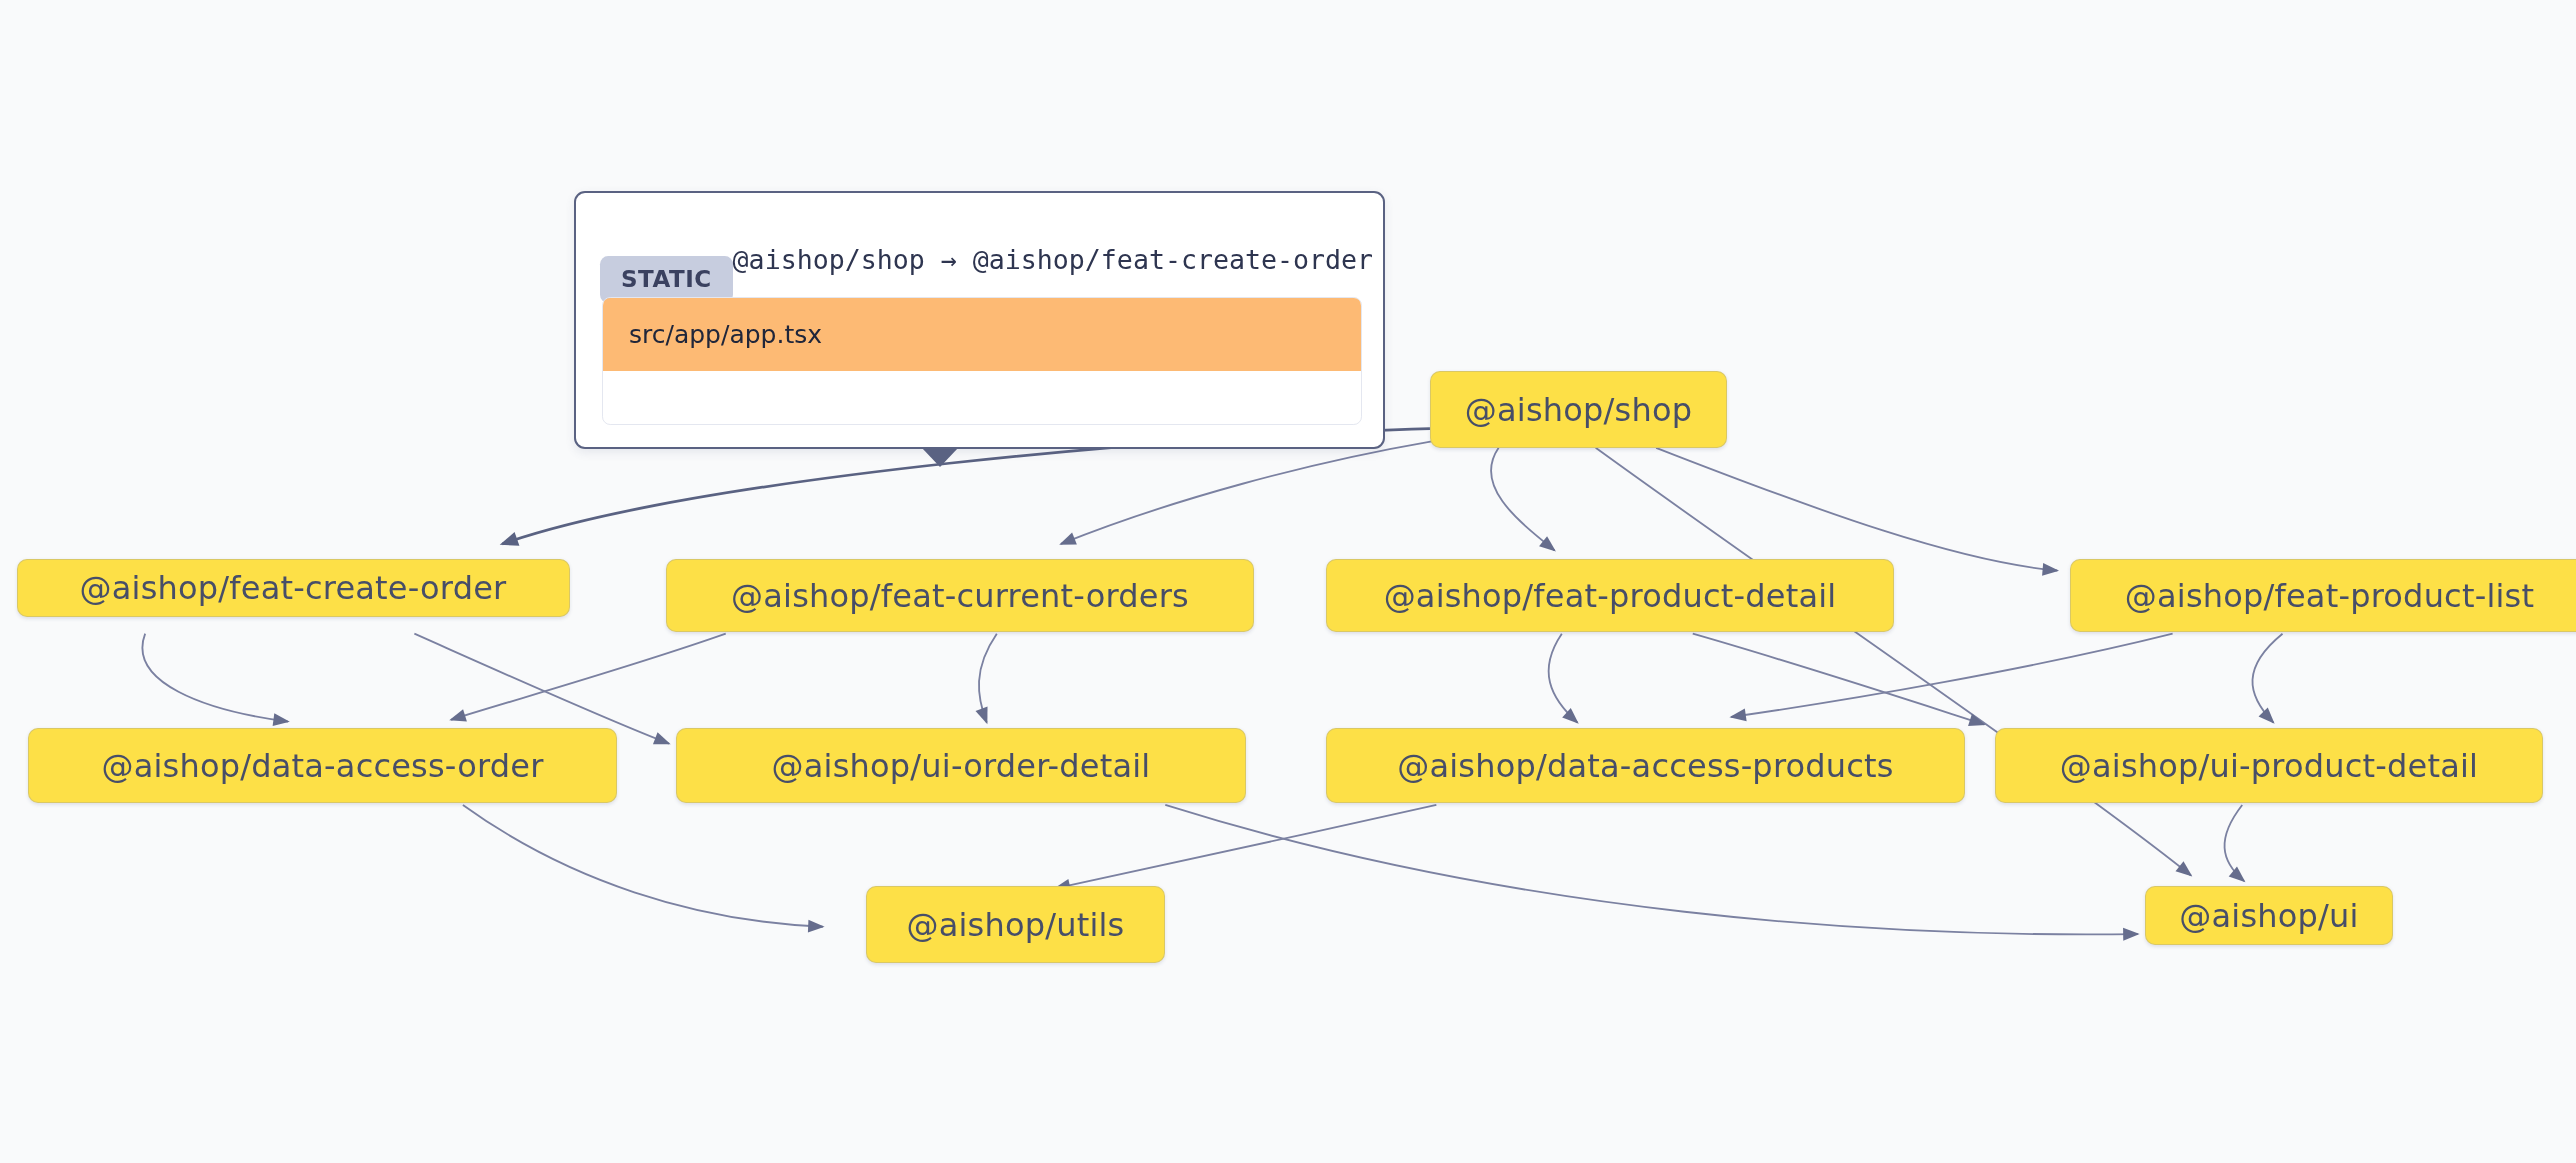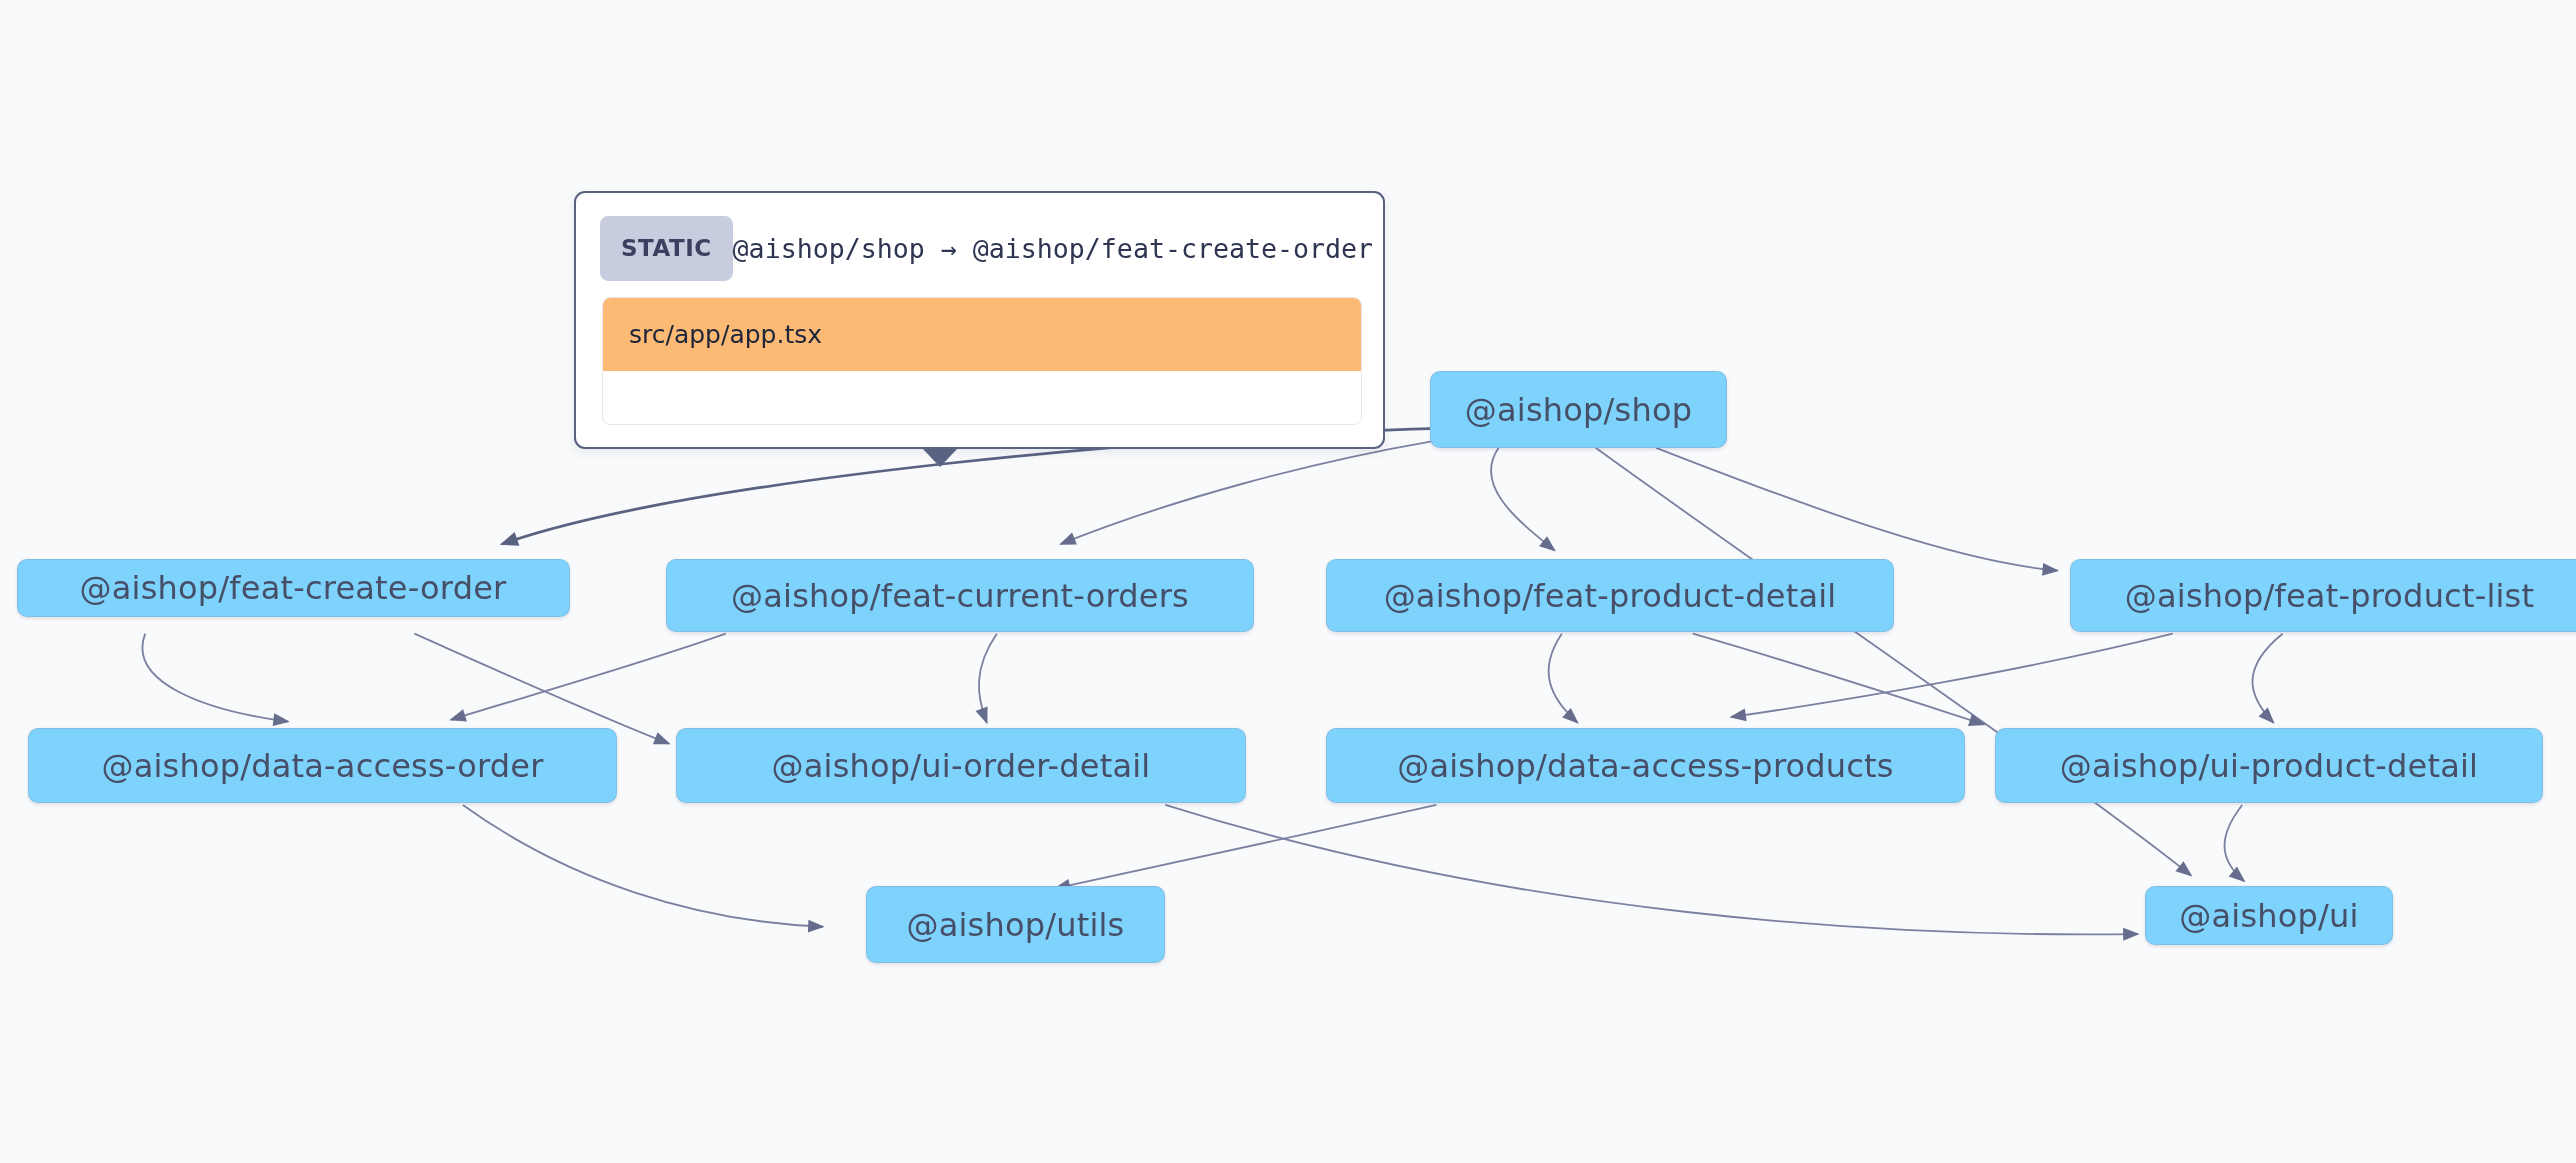--- a/index.html
+++ b/index.html
@@ -13,21 +13,21 @@
     width: 2576px; height: 1163px;
     background: #f9fafb;
   }
   #edges-svg {
     position: absolute; left: 0; top: 0;
     width: 2576px; height: 1163px;
   }
   .graph-node {
     position: absolute;
     display: flex; align-items: center; justify-content: center;
-    background: #7dd3fc;
+    background: #fde047;
     border: 0.9px solid rgba(130,140,175,0.28);
     border-radius: 10px;
     box-shadow: 0 1.8px 3.7px rgba(70,80,120,0.14);
     color: #474e68;
     font-size: 32px;
     letter-spacing: 0.2px;
     white-space: nowrap;
     cursor: pointer;
     box-sizing: border-box;
   }
@@ -63,22 +63,23 @@
     display: flex; align-items: center;
     padding: 23px 26px 0 24px;
   }
   .edge-type-badge {
     background: #c7cddf;
     color: #3a4160;
     font-size: 23px;
     font-weight: bold;
     letter-spacing: 0.5px;
     border-radius: 8.2px;
-    padding: 21px 21px;
+    padding: 12px 21px;
     line-height: 1;
+    margin-top: 40px;
   }
   .edge-label {
     font-family: "DejaVu Sans Mono", "Liberation Mono", monospace;
     font-size: 26.6px;
     color: #2e3550;
     white-space: nowrap;
   }
   .files-card {
     position: absolute;
     left: 26px; top: 104px;

